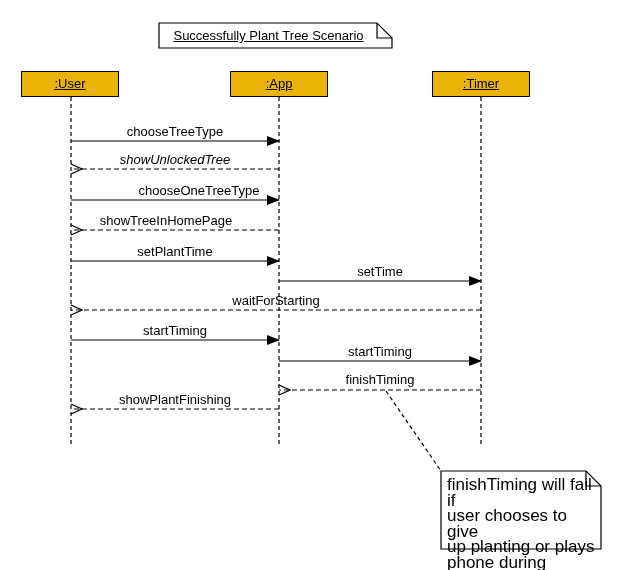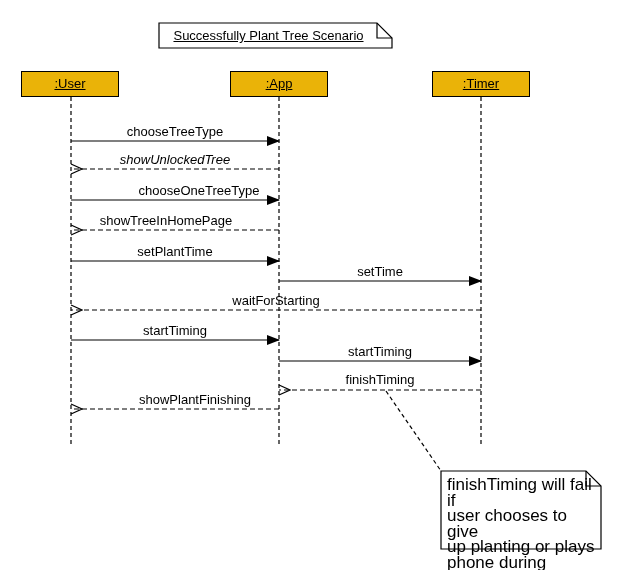--- a/index.html
+++ b/index.html
@@ -120,21 +120,21 @@
   <div class="msg-label" style="left:175px; top:125px;">chooseTreeType</div>
   <div class="msg-label" style="left:175px; top:153px;font-style:italic;">showUnlockedTree</div>
   <div class="msg-label" style="left:175px; top:184px;margin-left:24px;">chooseOneTreeType</div>
   <div class="msg-label" style="left:166px; top:214px;">showTreeInHomePage</div>
   <div class="msg-label" style="left:175px; top:245px;">setPlantTime</div>
   <div class="msg-label" style="left:380px; top:265px;">setTime</div>
   <div class="msg-label" style="left:276px; top:294px;">waitForStarting</div>
   <div class="msg-label" style="left:175px; top:324px;">startTiming</div>
   <div class="msg-label" style="left:380px; top:345px;text-align:center;">startTiming</div>
   <div class="msg-label" style="left:380px; top:373px;">finishTiming</div>
-  <div class="msg-label" style="left:175px; top:393px;margin-left:20px;">showPlantFinishing</div>
+  <div class="msg-label" style="left:175px; top:393px;">showPlantFinishing</div>
 
   <div class="note-text">
     <span>finishTiming will fail if</span>
     <span>user chooses to give</span>
     <span>up planting or plays</span>
     <span>phone during planting.</span>
   </div>
 
 </div>
 

